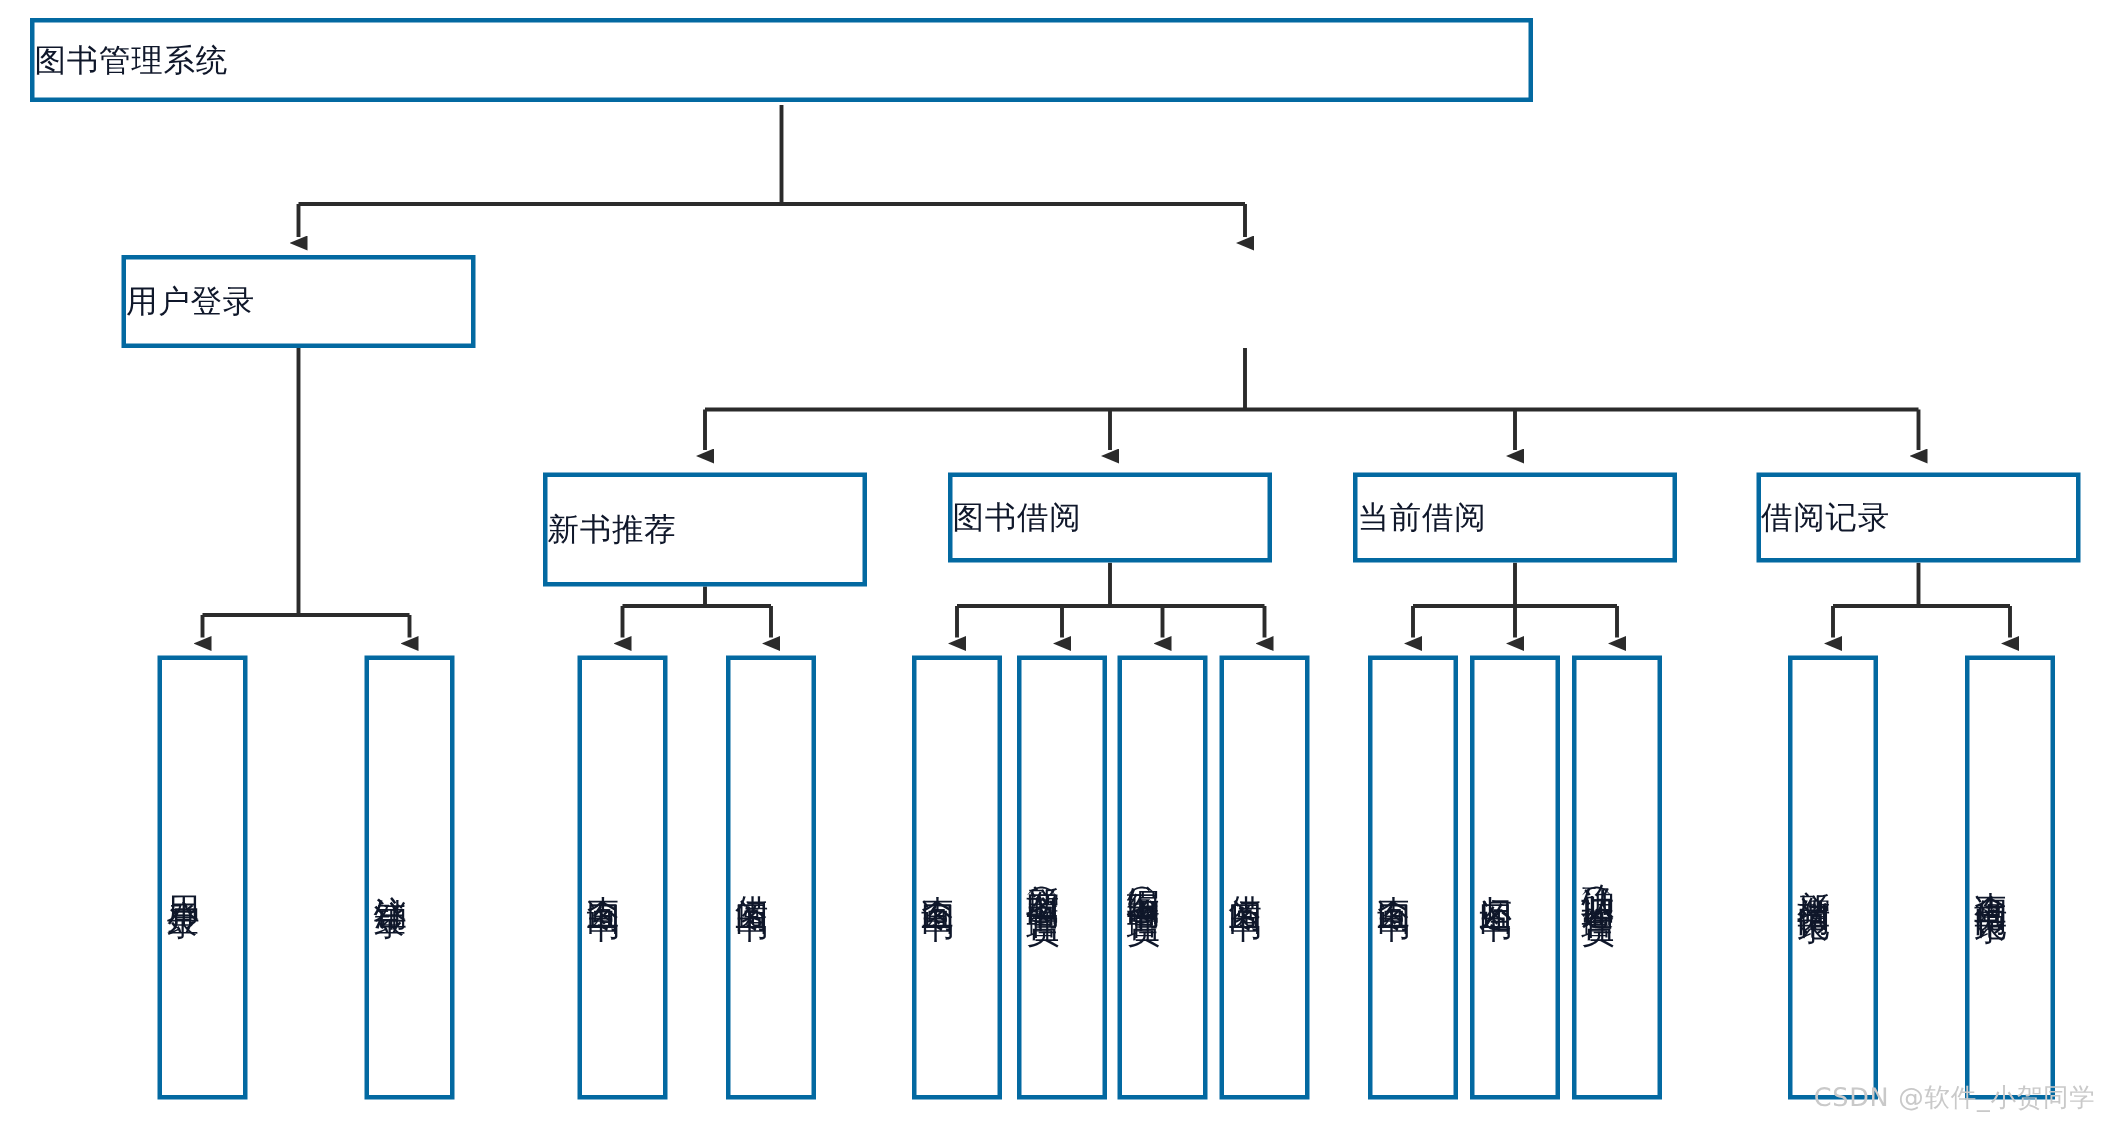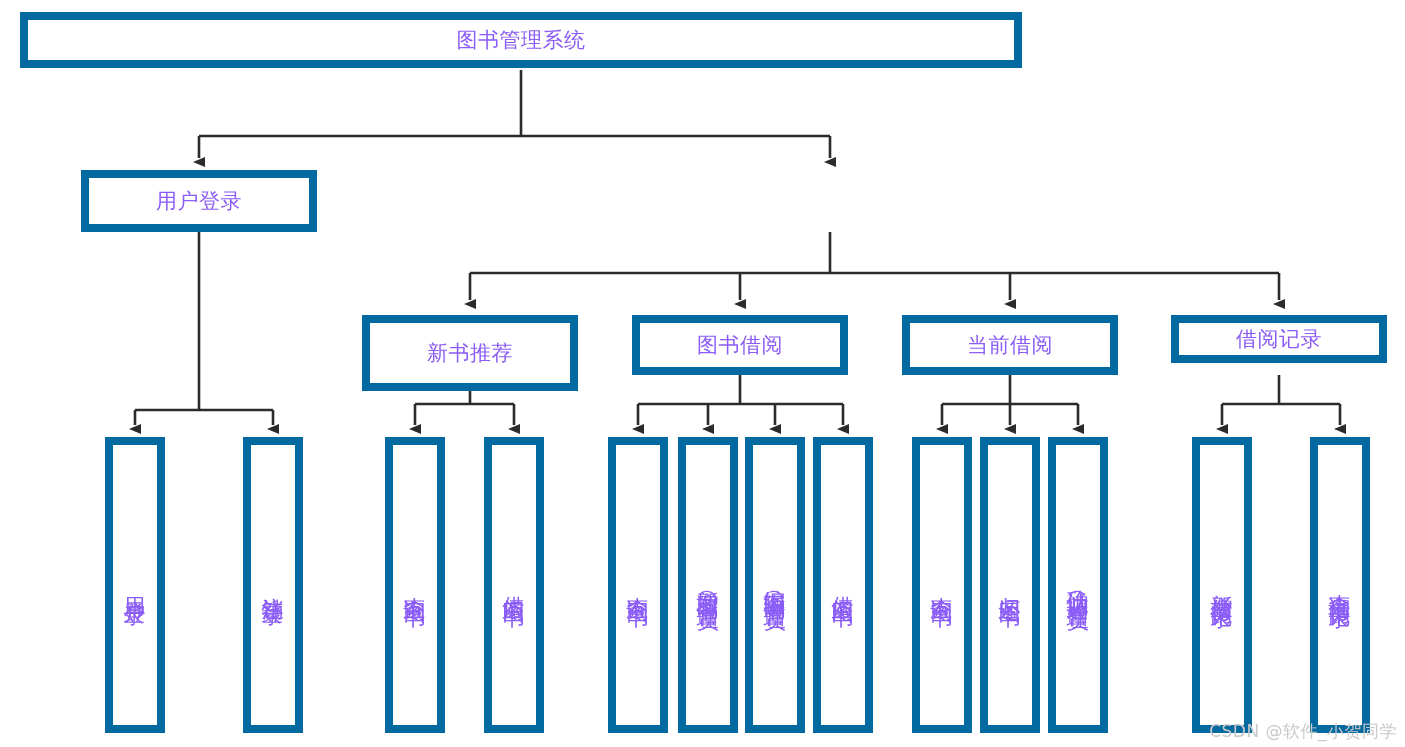--- a/index.html
+++ b/index.html
@@ -22,25 +22,24 @@
     left: 0;
     top: 0;
     width: 1405px;
     height: 747px;
     pointer-events: none;
   }
   .node {
     position: absolute;
     box-sizing: border-box;
     background: #ffffff;
-    border: 8px solid #0369a1;
+    border: 3px solid #0369a1;
     display: flex;
     align-items: center;
-    justify-content: center;
-    color: #8b5cf6;
+    color: #0f172a;
     z-index: 2;
   }
   .node-label {
     display: block;
     text-align: center;
     line-height: 1.18;
     white-space: nowrap;
   }
   .horiz .node-label {
     font-size: 21px;
@@ -135,21 +134,21 @@
 
   <div class="node horiz" style="left:362px; top:315px; width:216px; height:76px;">
     <span class="node-label">新书推荐</span>
   </div>
   <div class="node horiz" style="left:902px; top:315px; width:216px; height:60px;">
     <span class="node-label">当前借阅</span>
   </div>
   <div class="node horiz" style="left:632px; top:315px; width:216px; height:60px;">
     <span class="node-label">图书借阅</span>
   </div>
-  <div class="node horiz" style="left:1171px; top:315px; width:216px; height:48px;">
+  <div class="node horiz" style="left:1171px; top:315px; width:216px; height:60px;">
     <span class="node-label">借阅记录</span>
   </div>
 
   <div class="node vert" style="left:105px; top:437px; width:60px; height:296px;">
     <span class="node-label">用户登录</span>
   </div>
   <div class="node vert" style="left:243px; top:437px; width:60px; height:296px;">
     <span class="node-label">注销登录</span>
   </div>
 

